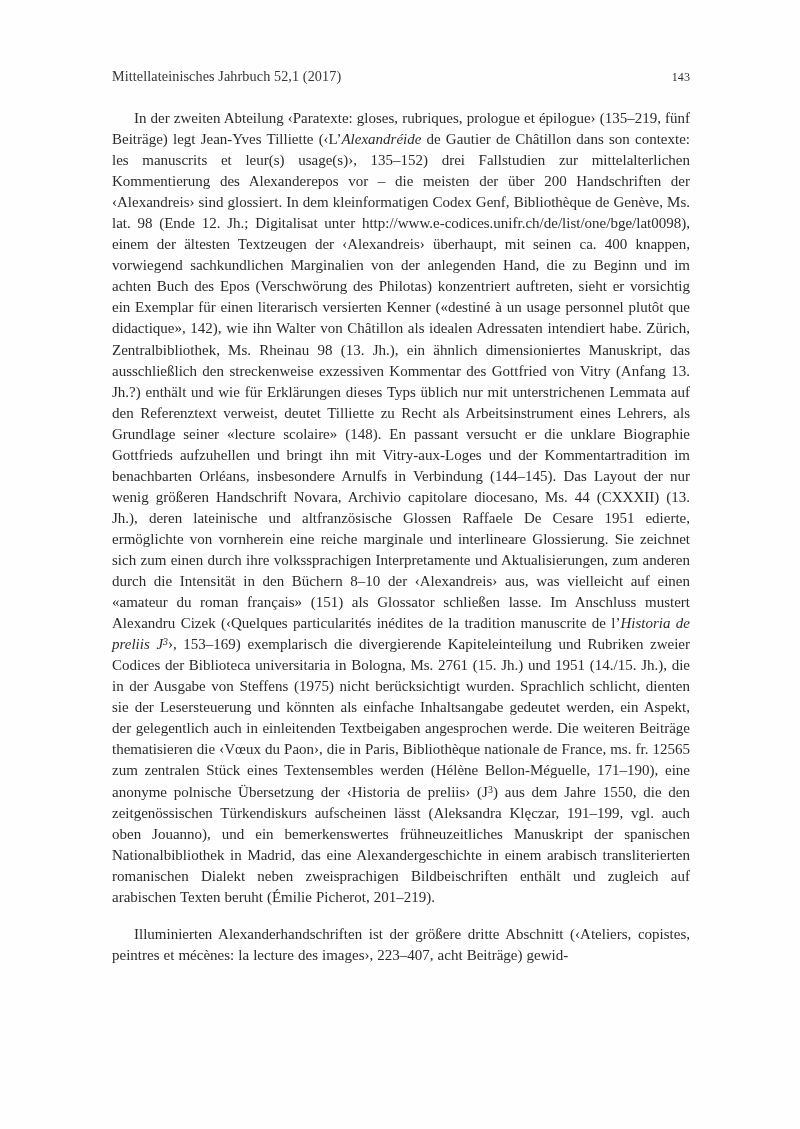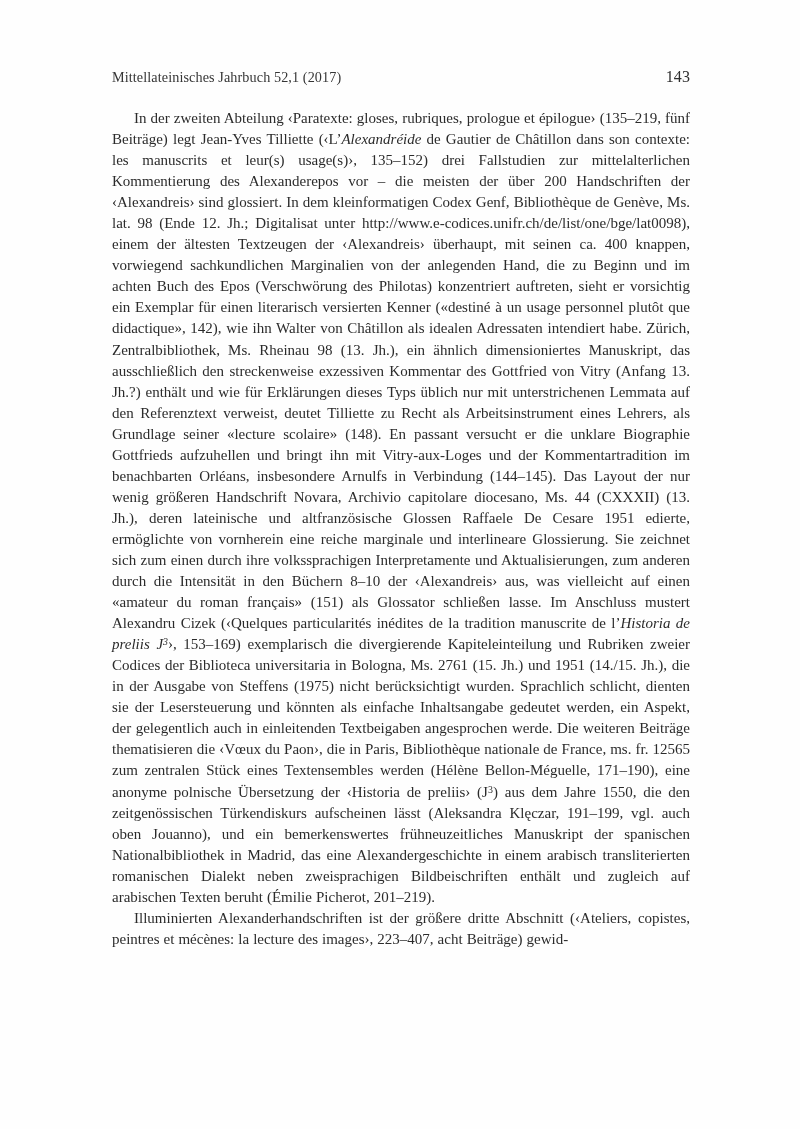--- a/index.html
+++ b/index.html
@@ -30,21 +30,21 @@
     align-items: baseline;
     justify-content: space-between;
     font-size: 14.2px;
     letter-spacing: 0.1px;
     color: #353535;
   }
   .running-head .rh-title {
     white-space: nowrap;
   }
   .running-head .rh-folio {
-    font-size: 16px;
+    font-size: 12px;
     color: #2e2e2e;
   }
   .textblock {
     position: absolute;
     left: 112px;
     top: 108px;
     width: 578px;
   }
   p.para {
     margin: 0;
@@ -52,21 +52,21 @@
     text-align: justify;
     text-justify: inter-word;
     font-size: 15px;
     line-height: 21.05px;
     text-indent: 22px;
     color: #2b2b2b;
     word-spacing: 0.02em;
     hyphens: manual;
   }
   p.para + p.para {
-    margin-top: 0;
+    margin-top: 16px;
   }
   .it {
     font-style: italic;
   }
   sup {
     font-size: 0.66em;
     line-height: 0;
     vertical-align: 0.42em;
   }
 </style>

